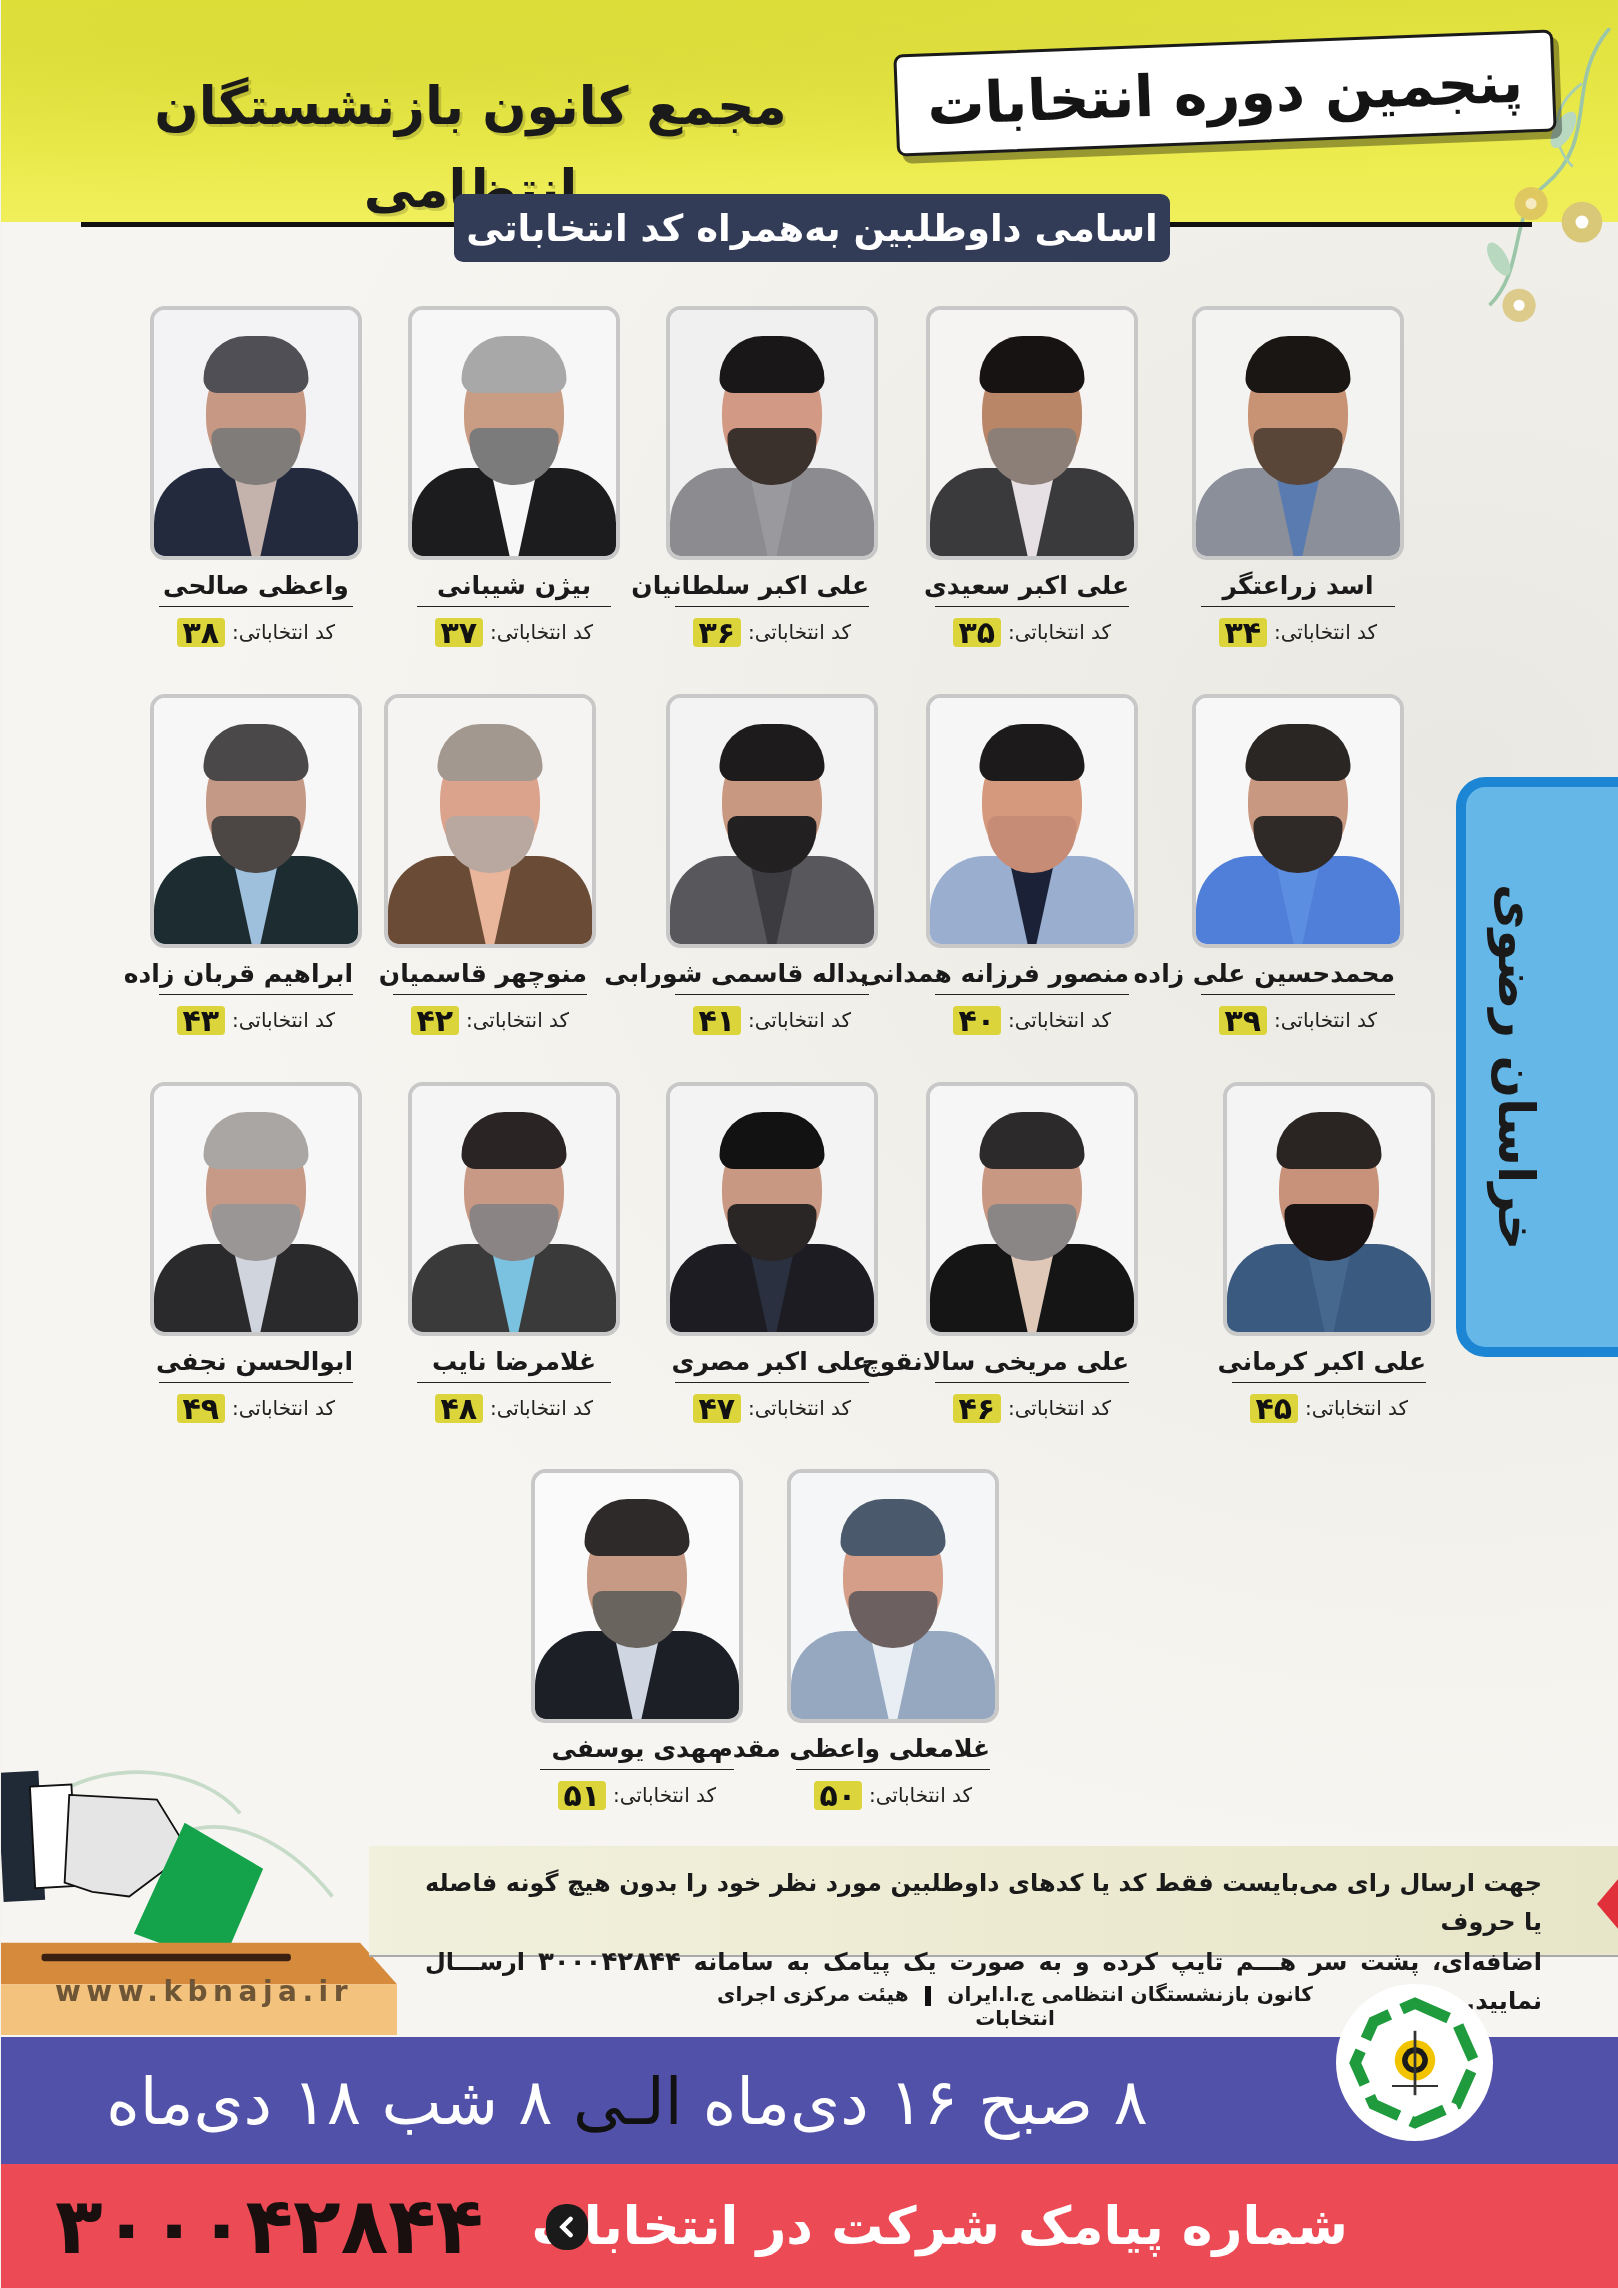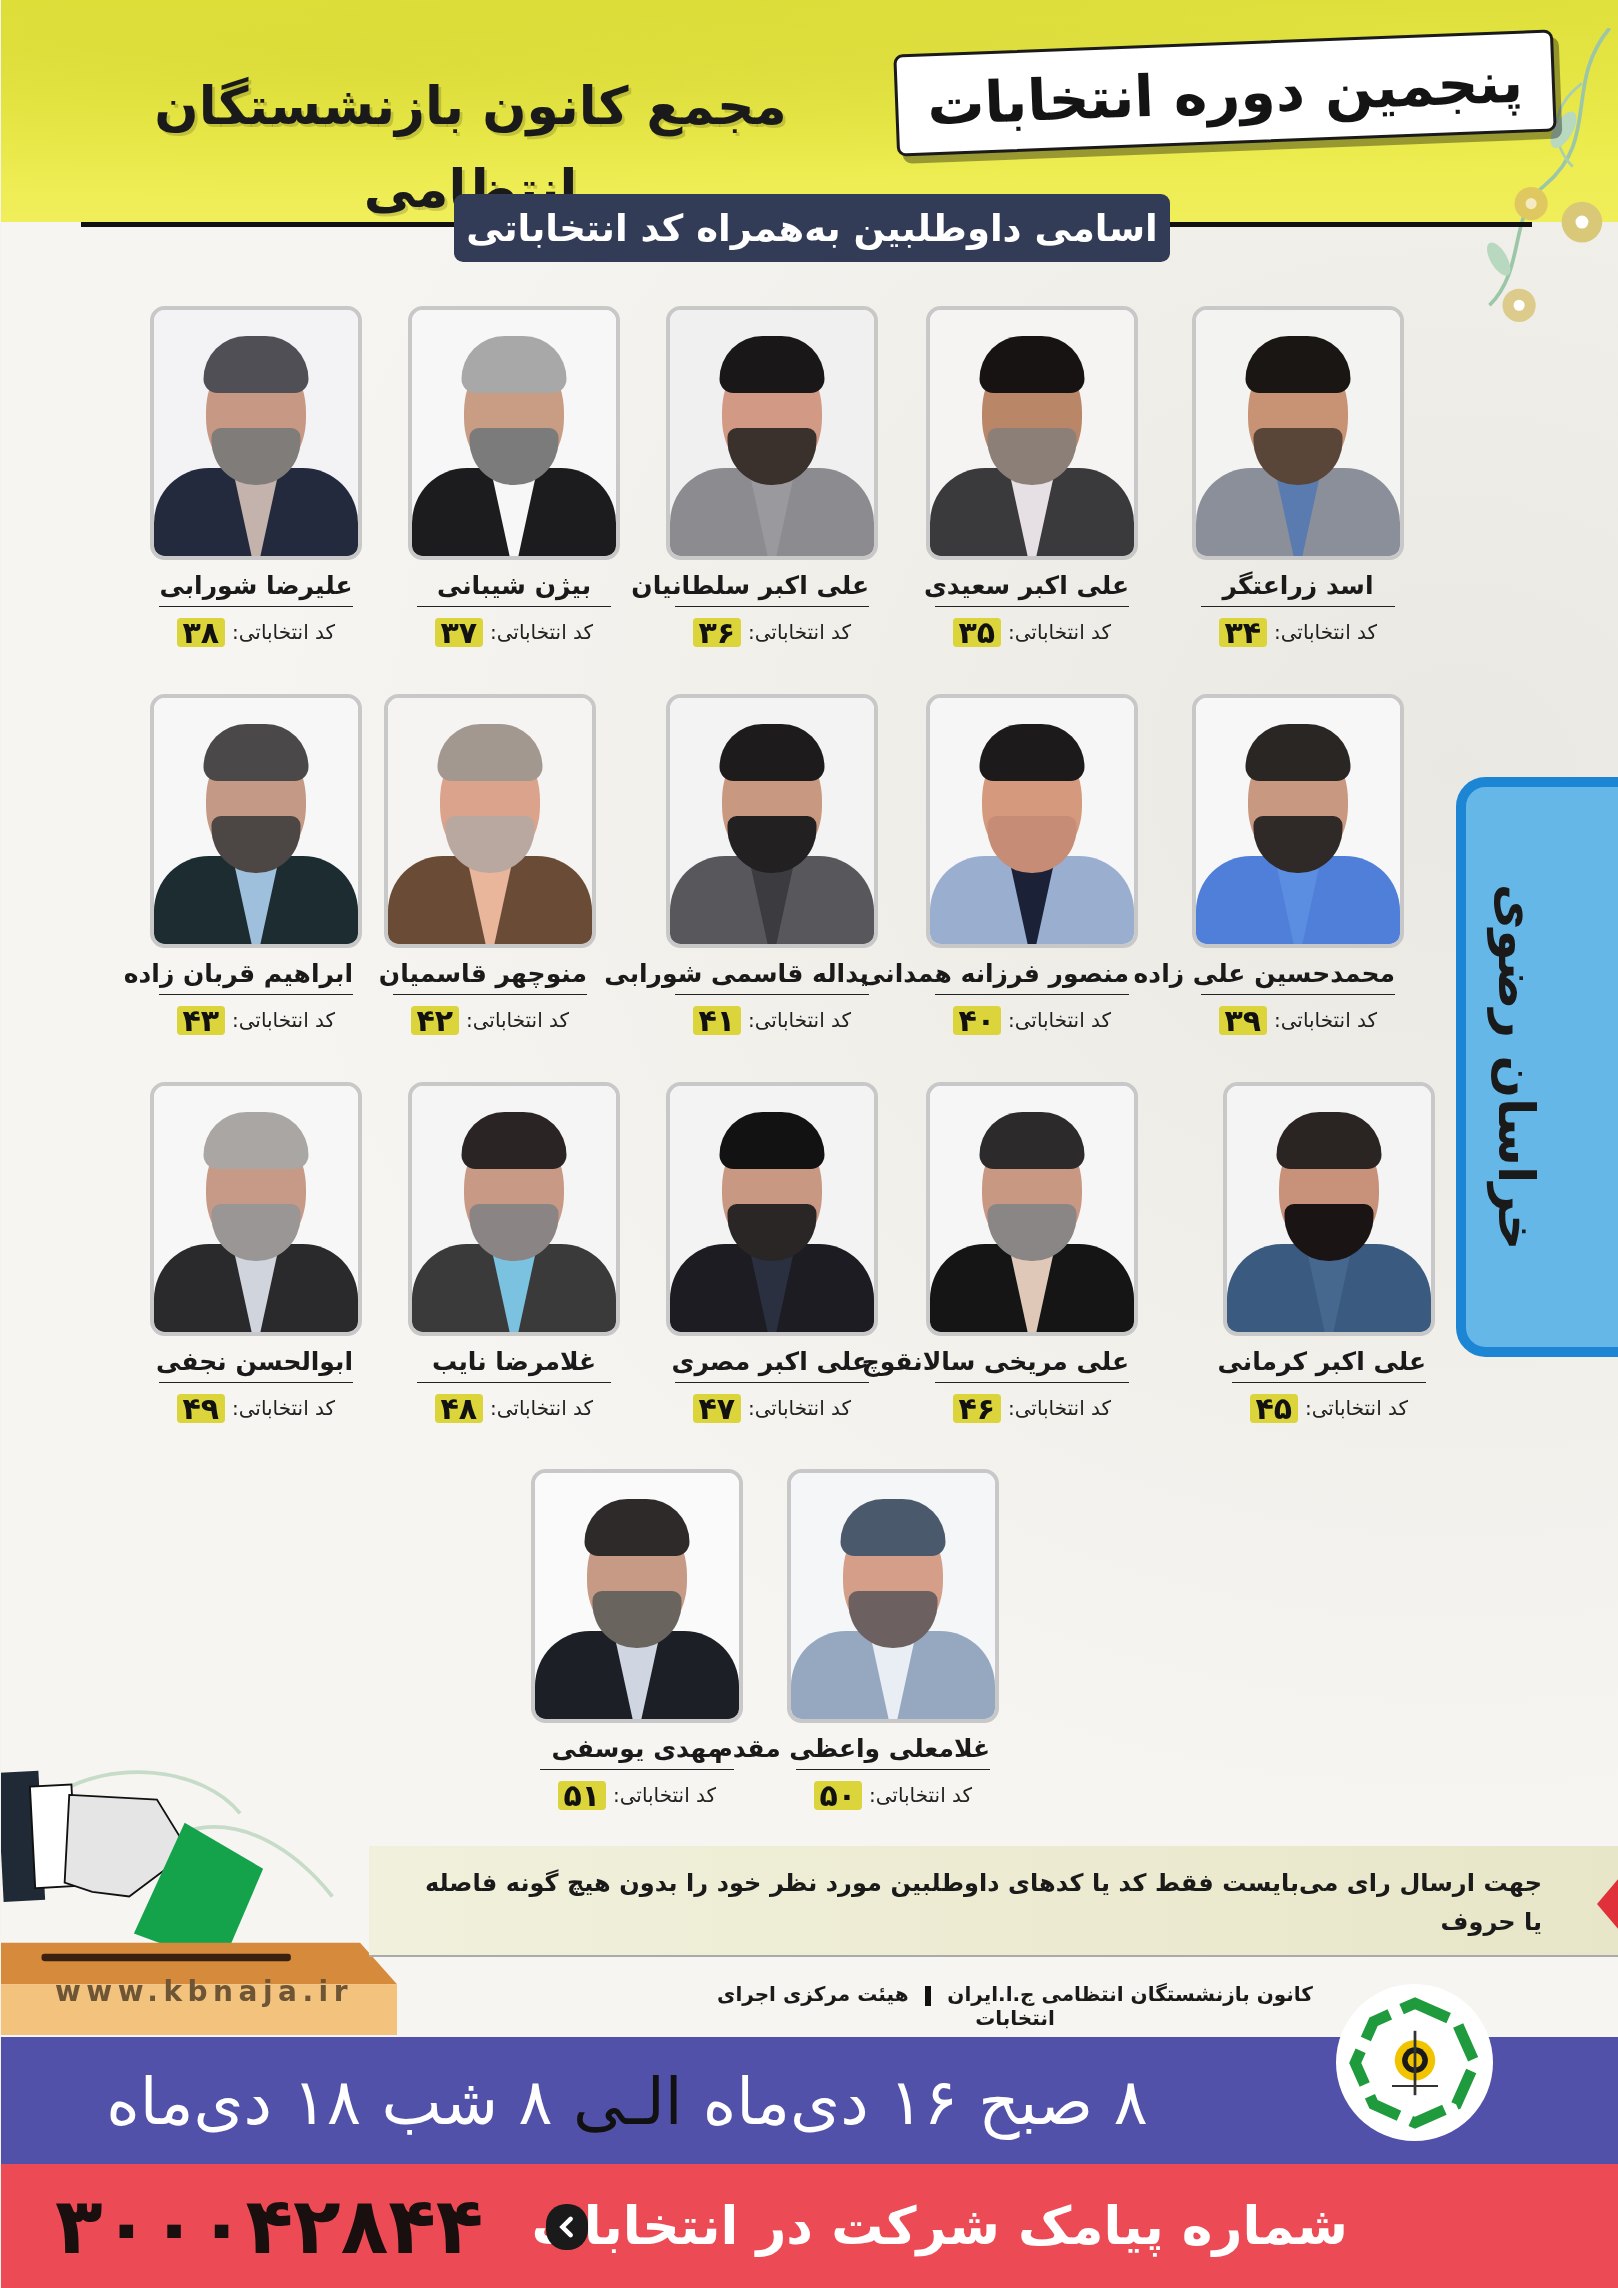--- a/index.html
+++ b/index.html
@@ -235,21 +235,21 @@
   </div>
     <div class="card" style="left: 150px; top: 306px;">
     <div class="photo">
       <div class="bg" style="background: rgb(243, 243, 245);"></div>
       <div class="suit" style="background: rgb(36, 42, 62);"></div>
       <div class="shirt" style="background: rgb(196, 178, 172);"></div>
       <div class="head" style="background: rgb(199, 152, 132);"></div>
       <div class="beard" style="background: rgb(127, 124, 122);"></div>
       <div class="hair" style="background: rgb(79, 79, 85);"></div>
     </div>
-    <div class="name">علیرضا شورابی</div>
+    <div class="name">واعظی صالحی</div>
     <div class="code-row">
       <span class="code-label">کد انتخاباتی:</span>
       <span class="code-badge">۳۸</span>
     </div>
   </div>
     <div class="card" style="left: 1192px; top: 694px;">
     <div class="photo">
       <div class="bg" style="background: rgb(247, 247, 247);"></div>
       <div class="suit" style="background: rgb(79, 127, 216);"></div>
       <div class="shirt" style="background: rgb(91, 142, 224);"></div>
@@ -444,20 +444,25 @@
   <polygon points="0,200 390,200 430,245 0,245" fill="#d68a3c"></polygon>
   <rect x="45" y="212" width="270" height="8" fill="#3a2010" rx="3"></rect>
   <rect x="0" y="245" width="430" height="60" fill="#f3c27c"></rect>
 </svg>
 <div class="url-text">www.kbnaja.ir</div>
 
 <div class="instr-band"></div>
 <div class="red-arrow"></div>
 <div class="instr-text">
   <div>جهت ارسال رای می‌بایست فقط کد یا کدهای داوطلبین مورد نظر خود را بدون هیچ گونه فاصله یا حروف</div>
+  <div>
+    <span>اضافه‌ای، پشت سر هـــم تایپ کرده و به صورت یک پیامک به سامانه</span>
+    <span class="num">۳۰۰۰۴۲۸۴۴</span>
+    <span>ارســـال نمایید.</span>
+  </div>
 </div>
 
 <div class="org-line">
   <span>کانون بازنشستگان انتظامی ج.ا.ایران</span>
   <span class="sep"></span>
   <span>هیئت مرکزی اجرای انتخابات</span>
 </div>
 
 <div class="purple-band"></div>
 <div class="date-text">

